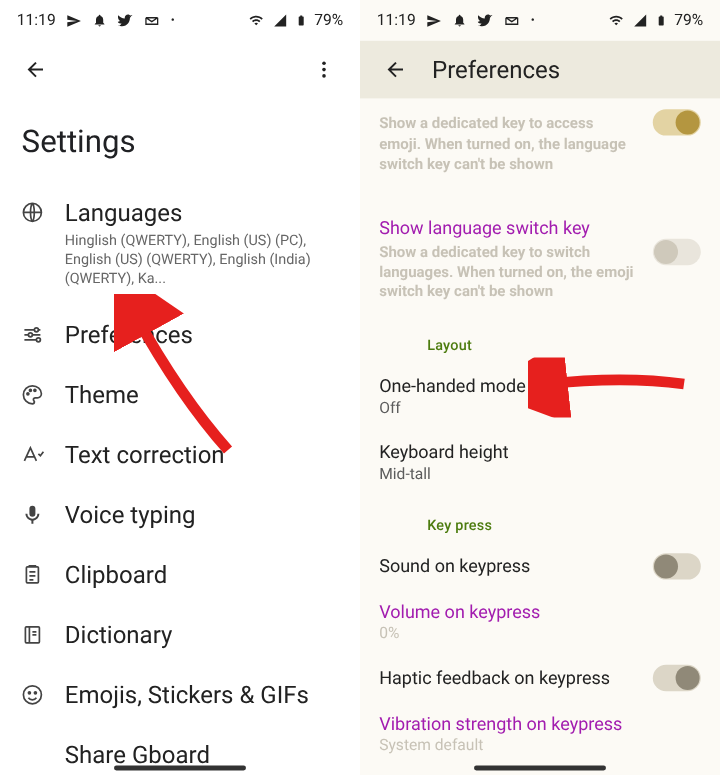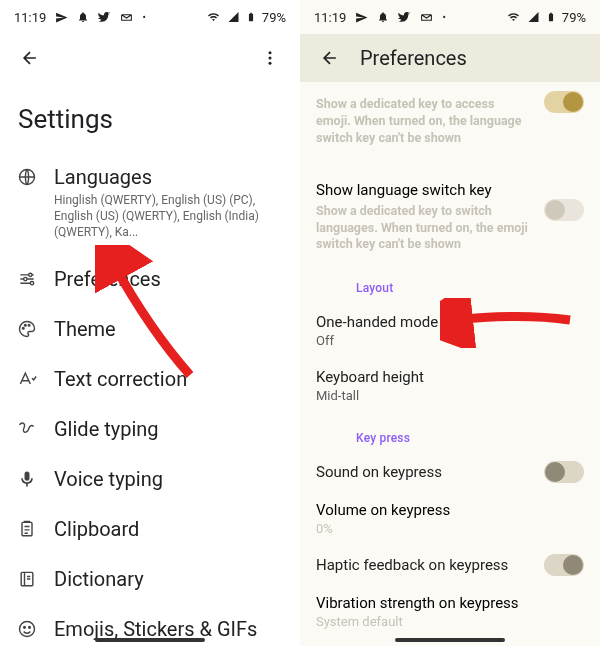--- a/index.html
+++ b/index.html
@@ -26,23 +26,23 @@
   .big-title { font-size: 26px; font-weight:400; color:#202124; padding: 22px 18px 18px 18px; }
   .list { }
   .row { display:flex; align-items:flex-start; padding: 13px 14px 13px 16px; gap: 16px; }
   .row .ricon { width: 22px; display:flex; justify-content:center; padding-top:2px; color:#444; }
   .row .rtext { flex:1; }
   .row .rlabel { font-size: 20px; color:#222; }
   .row .rsub { font-size: 12px; color:#666; line-height:1.35; margin-top:3px; }
 
   
   .prefs { padding: 0 16px; font-size: 15px; color:#222; }
-  .dimmed { color:#000000; }
+  .dimmed { color:#a21caf; }
   .section-label { font-size: 12px; font-weight:500; margin: 18px 0 8px 0; letter-spacing:.2px; }
-  .section-label.olive { color:#8b5cf6;padding-left:40px; }
+  .section-label.olive { color:#4d7c0f;padding-left:40px; }
   .pref-item { padding: 10px 0; position:relative; }
   .pref-sub { font-size: 13px; color:#5c5c5c; margin-top:2px; }
   .pref-sub.dim { color:#c7c2b6; }
   .emoji-text { font-size: 12.5px; color:#c7c2b6; line-height:1.35; padding-right: 56px; margin-top:4px;font-weight:bold; }
   .lang-key-title { font-size: 15px; margin-top: 14px; }
 
   
   .toggle { position:absolute; right:0; top:50%; transform:translateY(-50%); width:40px; height:22px; border-radius:11px; background:#dcd6c7; }
   .toggle .knob { position:absolute; width:20px; height:20px; border-radius:50%; background:#908978; top:1px; left:1px; }
   .toggle.on .knob { left:19px; }
@@ -173,30 +173,20 @@
       <div class="ricon">
           <svg width="20" height="20" viewBox="0 0 24 24" fill="none" stroke="#444" stroke-width="1.7">
             <path d="M4 18L10 5l6 13M6 14h8M18 11l2 2 3-4"></path>
           </svg>
         </div>
       <div class="rtext">
           <div class="rlabel">Text correction</div>
         </div>
     </div>
 
-    <div class="row">
-      <div class="ricon">
-          <svg width="20" height="20" viewBox="0 0 24 24" fill="none" stroke="#444" stroke-width="1.7">
-            <path d="M3 7c2-3 5-3 6 0s-3 6-1 8 5 0 6-3 3-6 6-3"></path>
-          </svg>
-        </div>
-      <div class="rtext">
-          <div class="rlabel">Glide typing</div>
-        </div>
-    </div>
 
     <div class="row">
       <div class="ricon">
           <svg width="20" height="20" viewBox="0 0 24 24" fill="#444">
             <path d="M12 14a3 3 0 003-3V6a3 3 0 10-6 0v5a3 3 0 003 3zm5-3a5 5 0 01-10 0H5a7 7 0 006 6.9V21h2v-3.1A7 7 0 0019 11h-2z"></path>
           </svg>
         </div>
       <div class="rtext">
           <div class="rlabel">Voice typing</div>
         </div>

